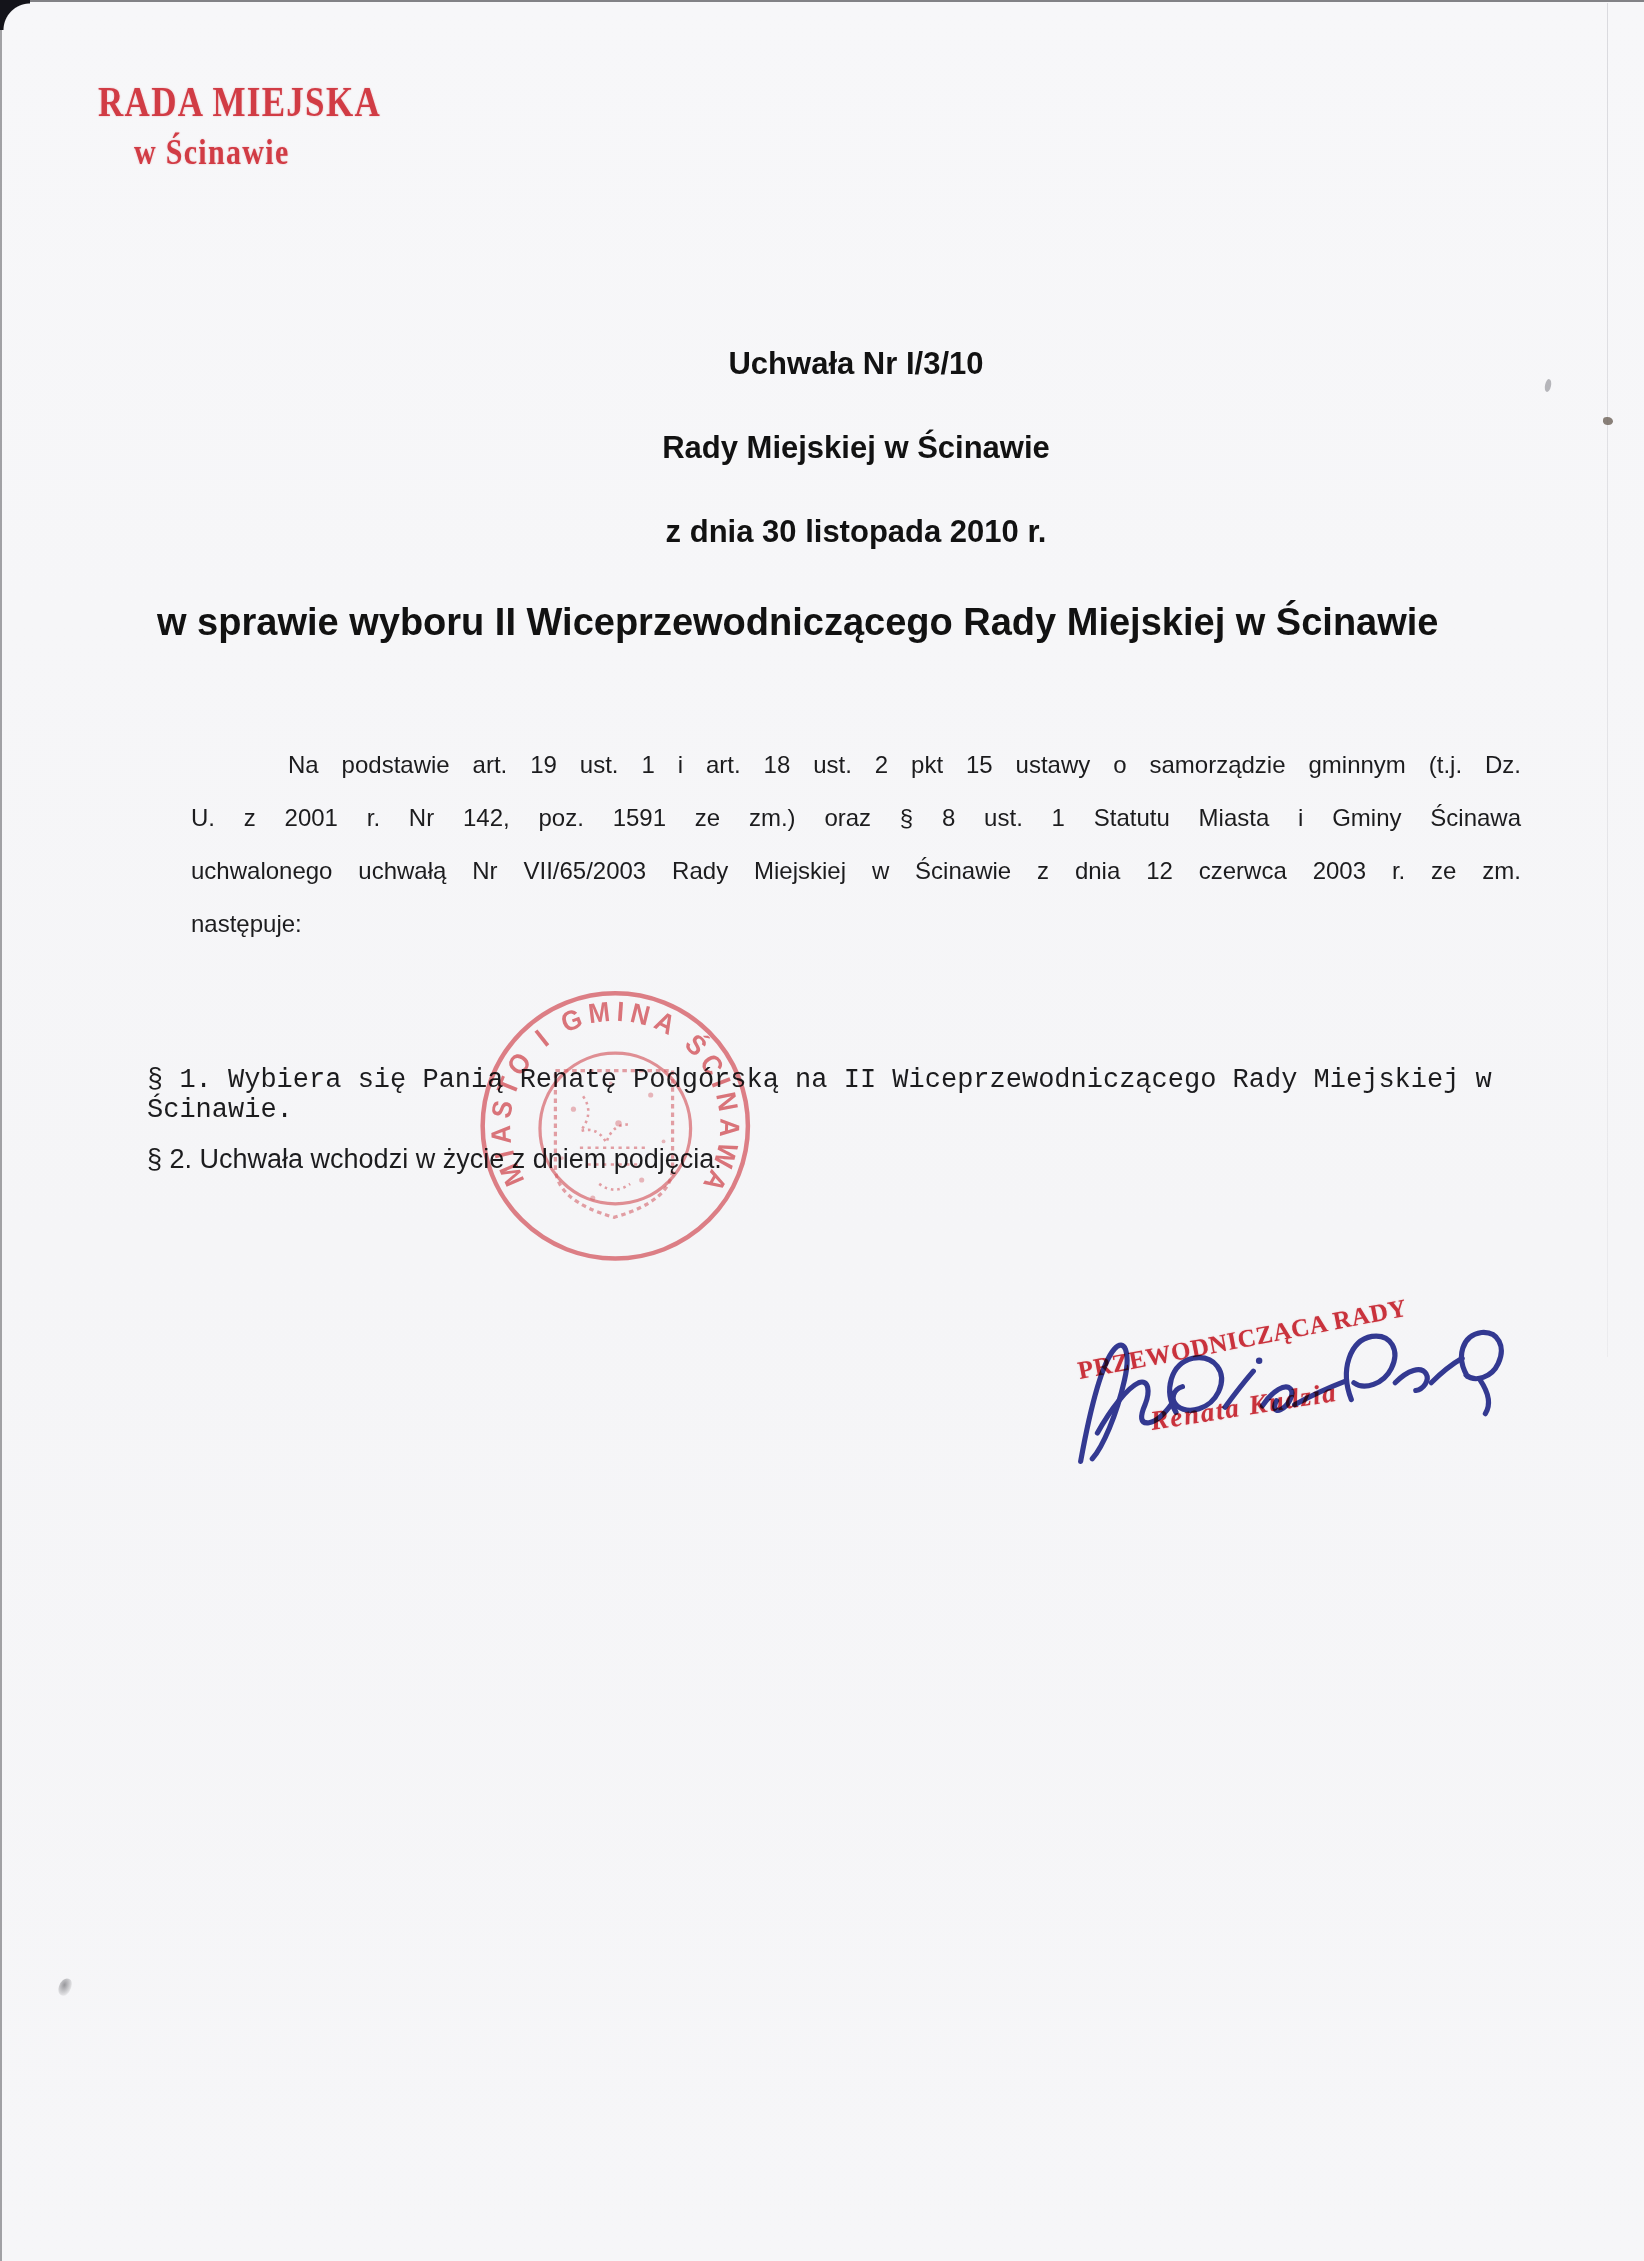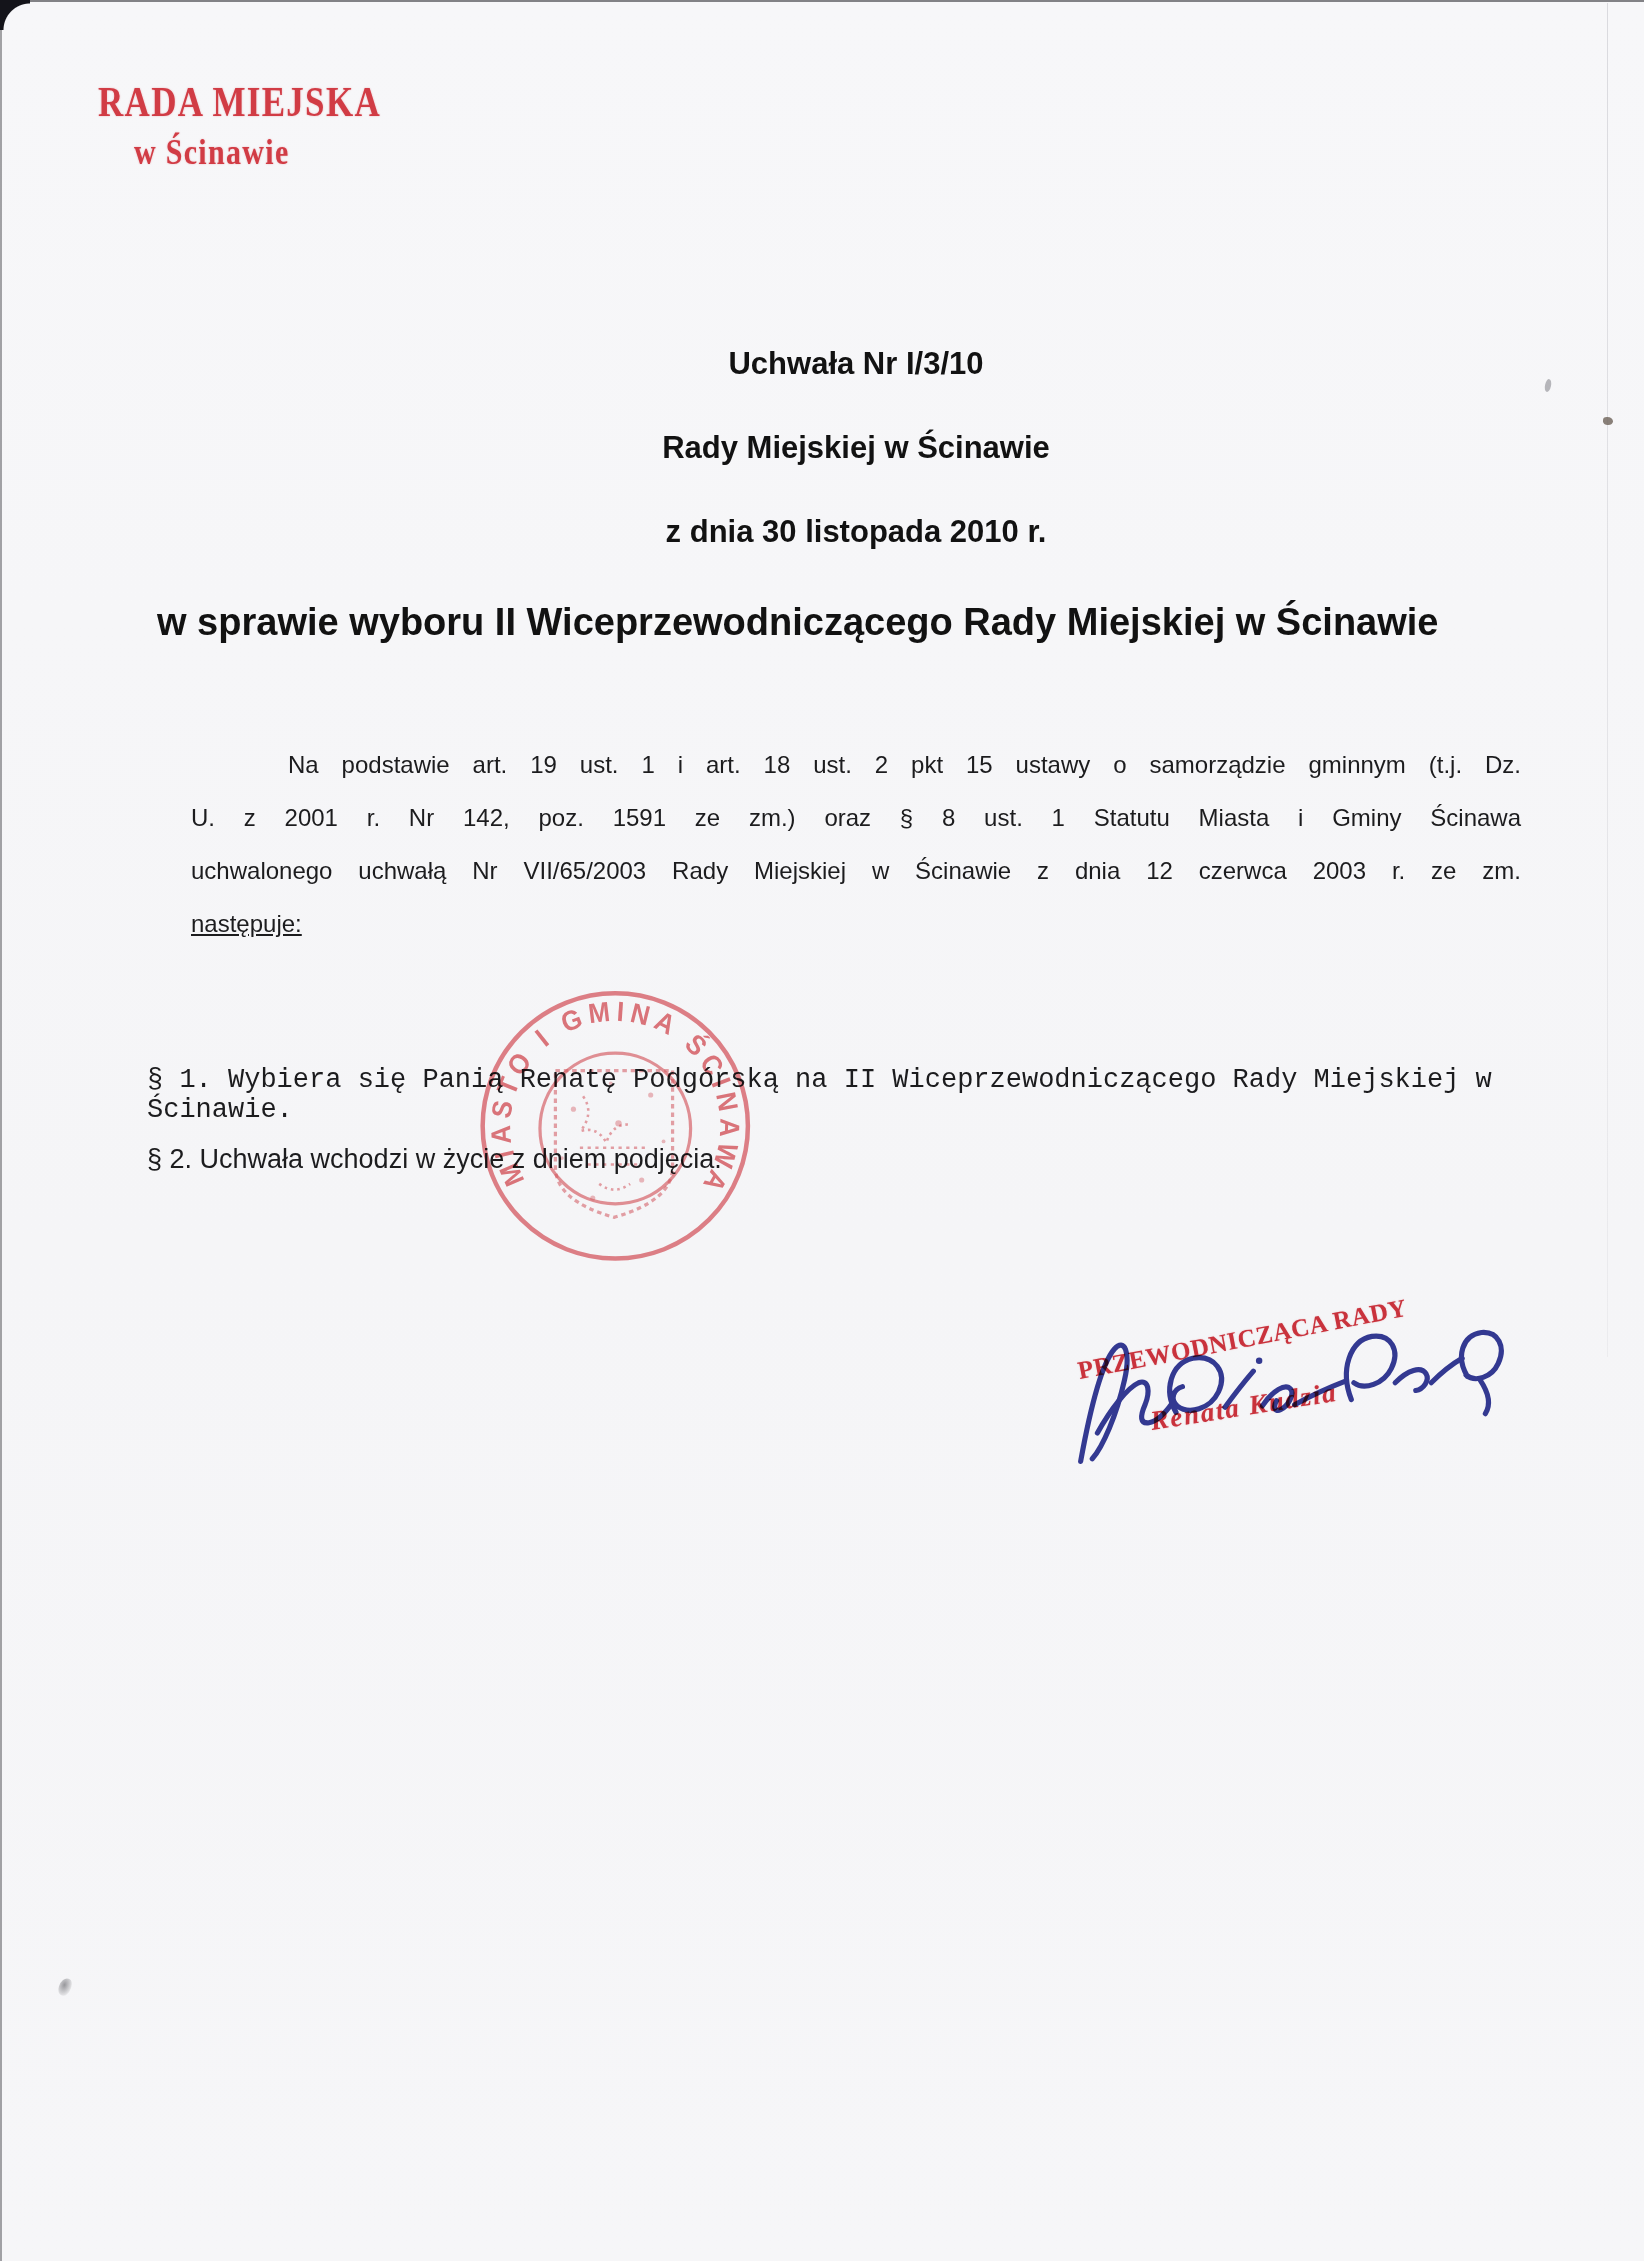--- a/index.html
+++ b/index.html
@@ -35,21 +35,21 @@
   .heading{position:absolute;left:66px;top:322px;width:1580px;text-align:center;
     font-weight:bold;font-size:31px;line-height:84px;color:#121212;}
 
   
   .subject{position:absolute;left:157px;top:601px;font-weight:bold;font-size:38px;color:#121212;}
 
   
   .legal{position:absolute;left:147px;top:738px;width:1330px;font-size:24px;line-height:53px;color:#1c1c1e;margin-left:44px;}
   .legal .ln{text-align:justify;text-align-last:justify;white-space:normal;}
   .legal .ln.first{text-indent:97px;}
-  .legal .ln.last{text-align:right;text-align-last:left;text-decoration:underline;}
+  .legal .ln.last{text-align:right;text-align-last:left;}
 
   .para{position:absolute;left:147px;font-size:27px;color:#1c1c1e;}
   .p1{top:1065px;font-family:Liberation Mono, monospace;}
   .p2{top:1144px;}
 
   
   .seal{position:absolute;left:464px;top:974px;mix-blend-mode:multiply;}
   .seal .ring-text{font-family:"Liberation Sans",sans-serif;font-weight:bold;font-size:43px;
     letter-spacing:9px;fill:#d84850;opacity:.82;}
 

